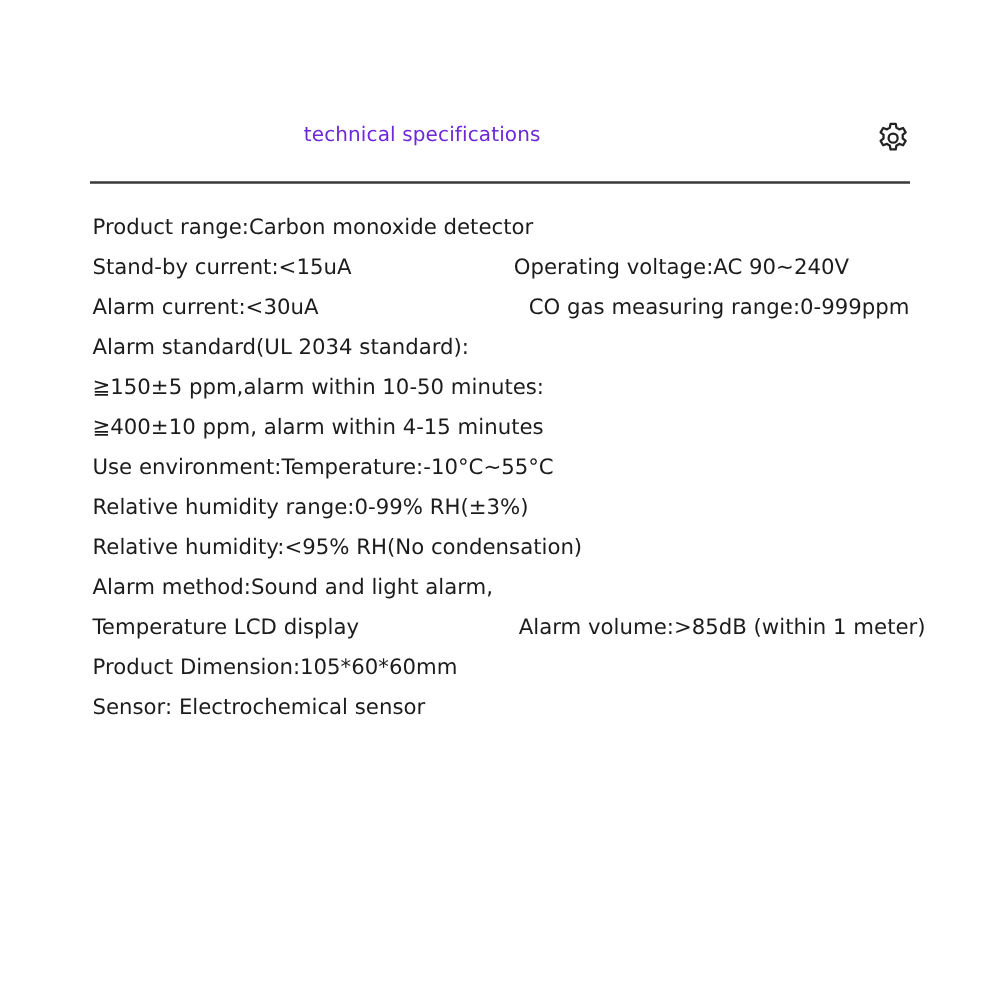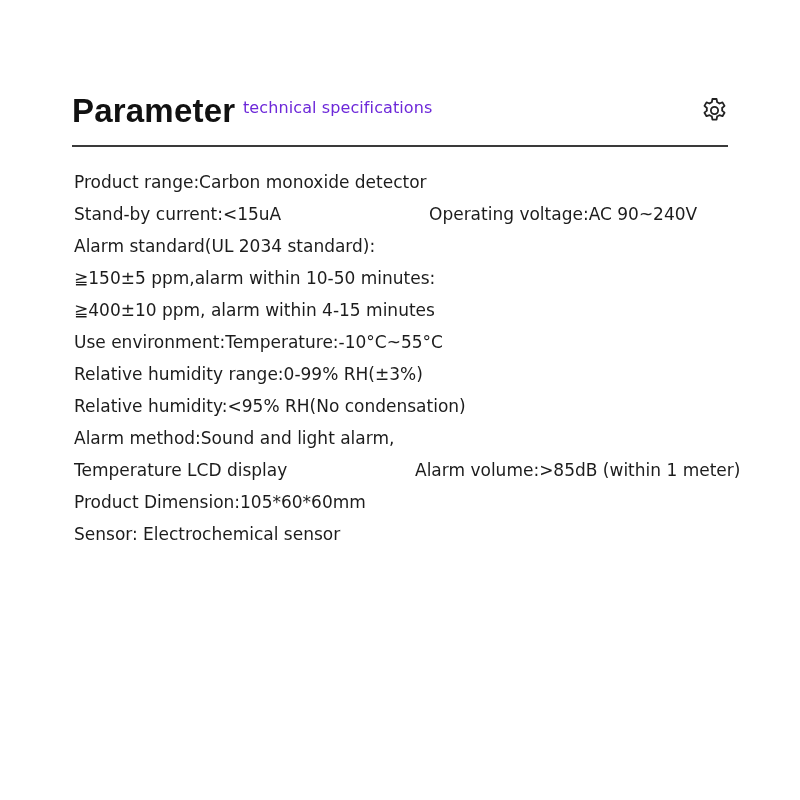--- a/index.html
+++ b/index.html
@@ -81,39 +81,42 @@
     }
     .row .right {
       position: absolute;
       top: 0;
     }
   </style>
 </head>
 <body>
 
 <div class="header">
-  <div class="title">Parameter</div>
   <div class="subtitle">technical specifications</div>
   <div class="gear">
     <svg width="29" height="29" viewBox="0 0 24 24" fill="none" stroke="#222" stroke-width="1.5" stroke-linejoin="round">
       <path d="M10.3 2.5h3.4l.5 2.6a7.6 7.6 0 0 1 1.9 1.1l2.5-.9 1.7 2.9-2 1.7a7.6 7.6 0 0 1 0 2.2l2 1.7-1.7 2.9-2.5-.9a7.6 7.6 0 0 1-1.9 1.1l-.5 2.6h-3.4l-.5-2.6a7.6 7.6 0 0 1-1.9-1.1l-2.5.9-1.7-2.9 2-1.7a7.6 7.6 0 0 1 0-2.2l-2-1.7 1.7-2.9 2.5.9a7.6 7.6 0 0 1 1.9-1.1z"></path>
       <circle cx="12" cy="12" r="3"></circle>
     </svg>
   </div>
 </div>
 
 <div class="divider"></div>
 
 <div class="specs">
   <div class="row">
     <span class="left">Product range:Carbon monoxide detector</span>
   </div>
   <div class="row">
     <span class="left">Stand-by current:&lt;15uA</span>
-    <span class="right" style="left:355px">Operating voltage:AC 90~240V</span>
+    <span class="right" style="left:337px">Operating voltage:AC 90~240V</span>
+  </div>
+  <div class="row">
+    <span class="left">Alarm current:&lt;30uA</span>
+    <span class="right" style="left:349px">CO gas measuring range:0-999ppm</span>
   </div>
   <div class="row">
     <span class="left">Alarm standard(UL 2034 standard):</span>
   </div>
   <div class="row">
     <span class="left">≧150±5 ppm,alarm within 10-50 minutes:</span>
   </div>
   <div class="row">
     <span class="left">≧400±10 ppm, alarm within 4-15 minutes</span>
   </div>

